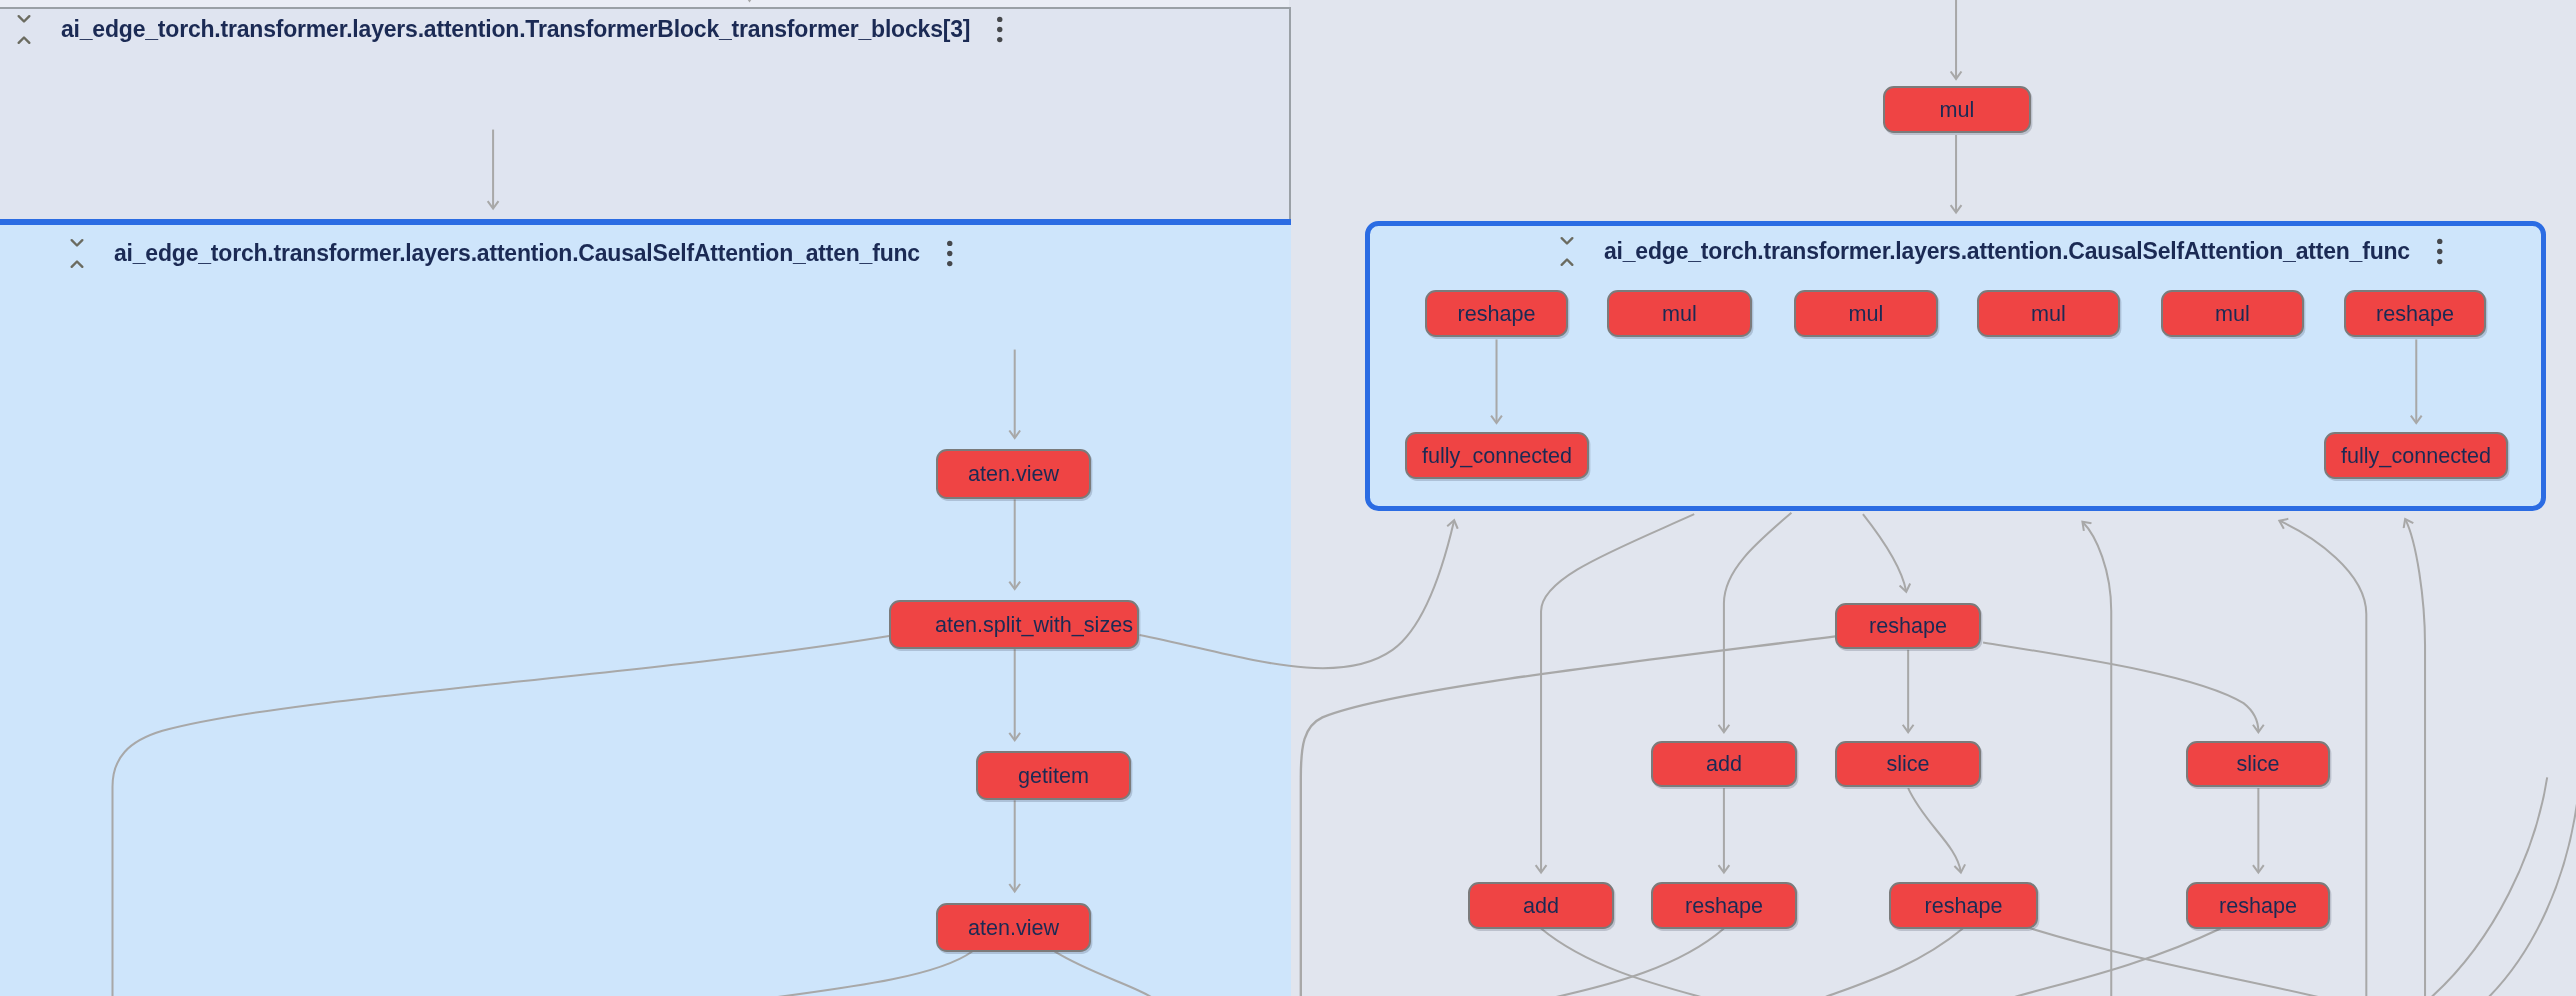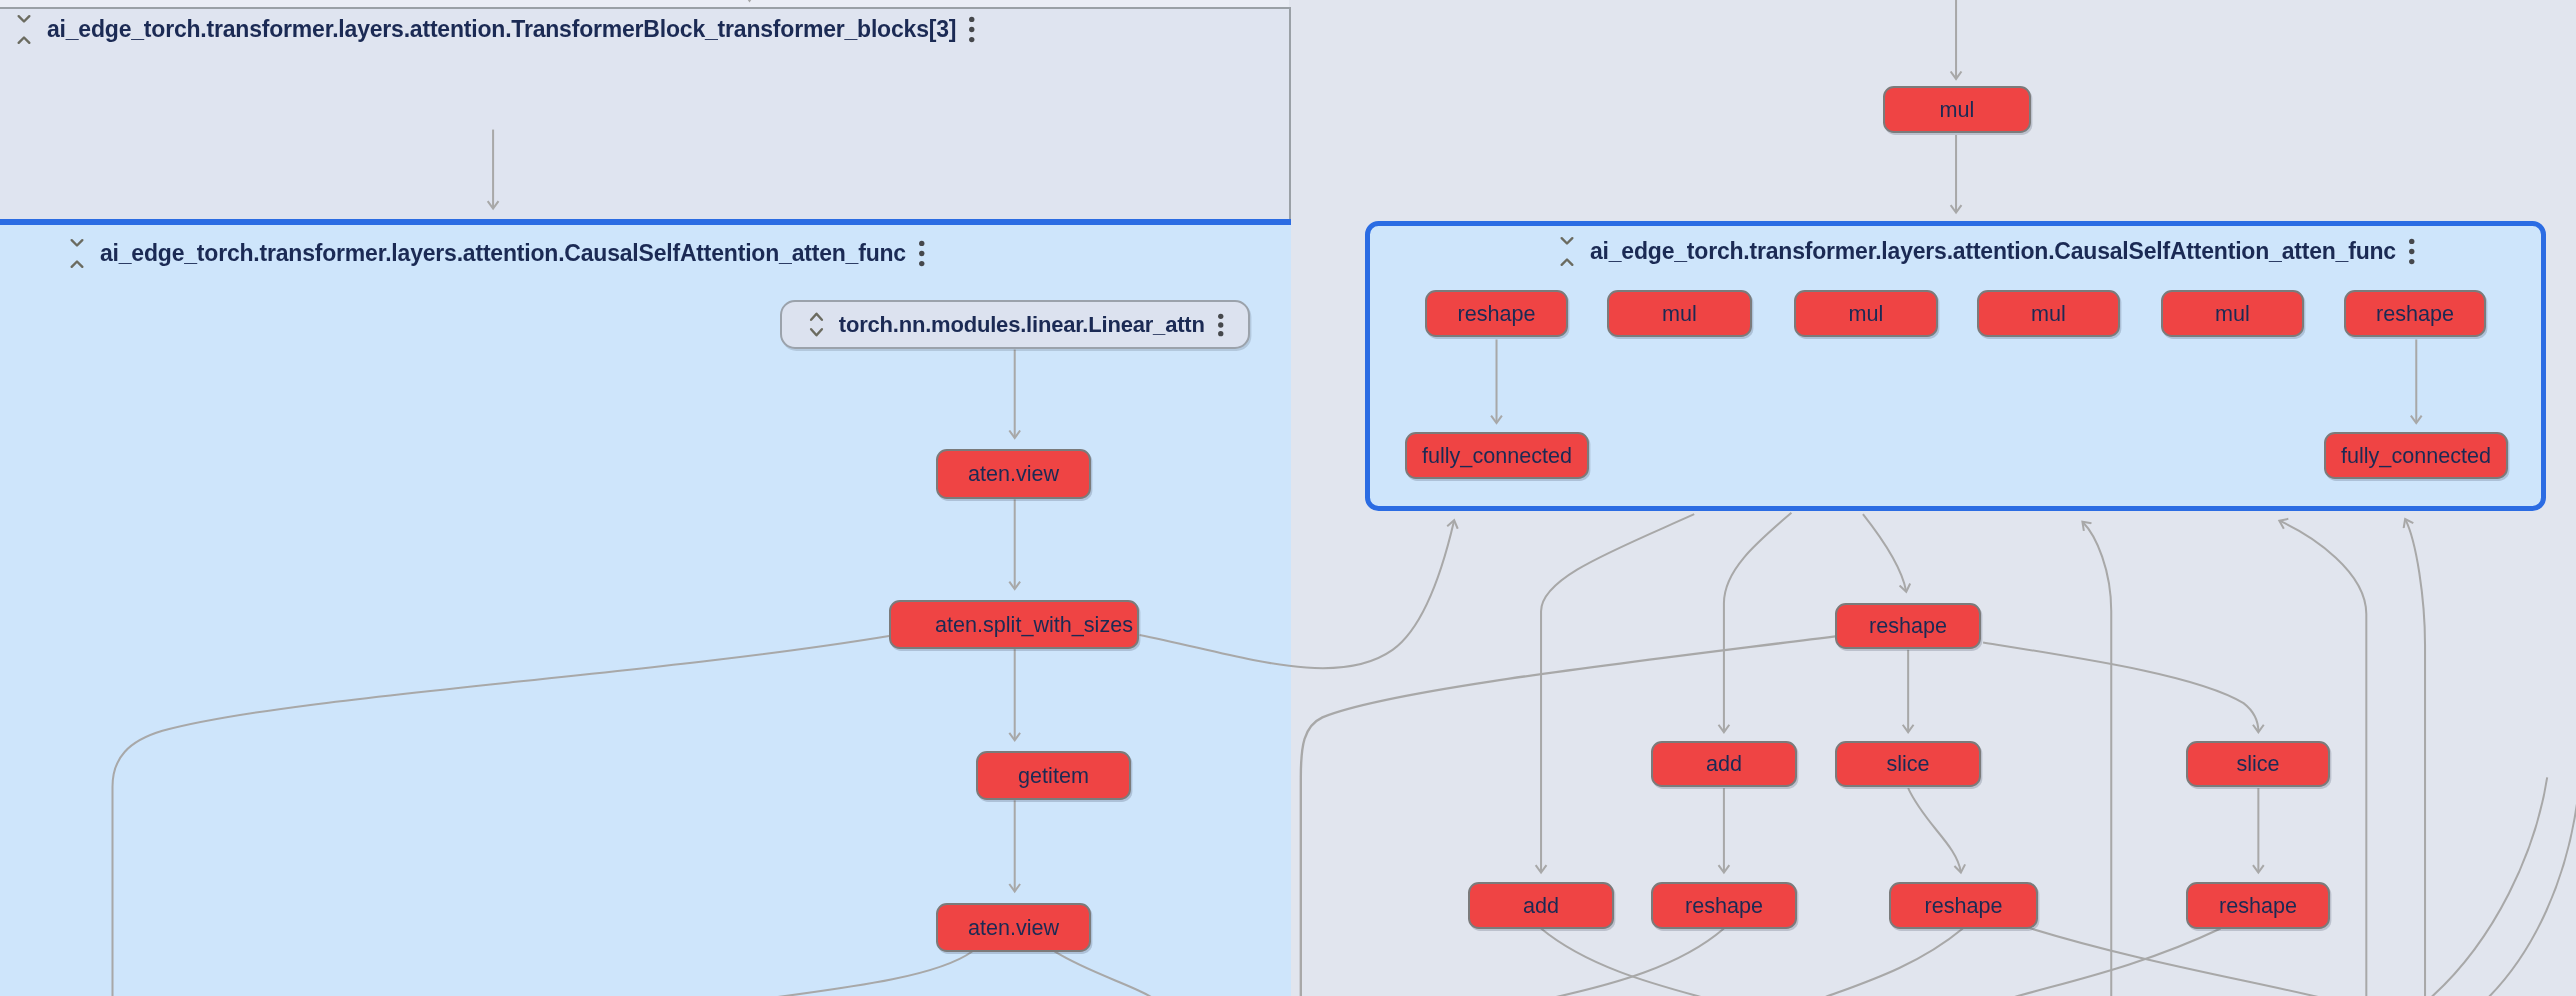--- a/index.html
+++ b/index.html
@@ -22,21 +22,21 @@
   .causal-left{
     left:0;top:219px;width:1291px;height:778px;
     background:#cee5fb;border-top:6px solid #2b6ce3;z-index:1;
   }
   .causal-right{
     left:1365px;top:221px;width:1181px;height:290px;
     background:#cee5fb;border:5.4px solid #2b6ce3;border-radius:13.5px;z-index:1;
   }
 
   
-  .ghead{position:absolute;display:flex;align-items:center;gap:11px;z-index:4;white-space:nowrap;}
+  .ghead{position:absolute;display:flex;align-items:center;gap:25px;z-index:4;white-space:nowrap;}
   .ghead .title{font-size:23px;font-weight:700;color:#1b2a54;letter-spacing:-0.2px;}
   .icon-btn{display:inline-flex;align-items:center;justify-content:center;cursor:pointer;}
 
   
   .pill{
     position:absolute;display:flex;align-items:center;z-index:4;box-sizing:border-box;
     background:#dce2ef;border:2px solid #9ba2ab;border-radius:15px;
     box-shadow:1.4px 2px 0 rgba(60,70,90,0.18);
     padding:0 23px;
   }
@@ -149,36 +149,20 @@
     <span class="title">ai_edge_torch.transformer.layers.attention.CausalSelfAttention_atten_func</span>
     <span class="icon-btn">
       <svg width="9.5" height="31" viewBox="-7 -23 14 46">
           <circle class="kebab-dot" cx="0" cy="-15" r="4"></circle>
           <circle class="kebab-dot" cx="0" cy="0" r="4"></circle>
           <circle class="kebab-dot" cx="0" cy="15" r="4"></circle>
         </svg>
     </span>
   </div>
 
-  <div class="pill" style="left:780px;top:300px;width:470px;height:49px;">
-    <span class="icon-btn">
-      <svg width="23" height="35" viewBox="-17 -26 34 52">
-          <path class="glyph" d="M-8,-7 L0,-16 L8,-7"></path>
-          <path class="glyph" d="M-8,7 L0,16 L8,7"></path>
-        </svg>
-    </span>
-    <span class="title">torch.nn.modules.linear.Linear_attn</span>
-    <span class="icon-btn">
-      <svg width="9.5" height="28" viewBox="-7 -21 14 42">
-          <circle class="kebab-dot" cx="0" cy="-13" r="4"></circle>
-          <circle class="kebab-dot" cx="0" cy="0" r="4"></circle>
-          <circle class="kebab-dot" cx="0" cy="13" r="4"></circle>
-        </svg>
-    </span>
-  </div>
 
   <div class="ghead" style="left:1555px;top:234px;">
     <span class="icon-btn">
       <svg width="24" height="35" viewBox="-18 -26 36 52">
           <path class="glyph" d="M-8,-20 L0,-12 L8,-20"></path>
           <path class="glyph" d="M-8,20 L0,12 L8,20"></path>
         </svg>
     </span>
     <span class="title">ai_edge_torch.transformer.layers.attention.CausalSelfAttention_atten_func</span>
     <span class="icon-btn">

